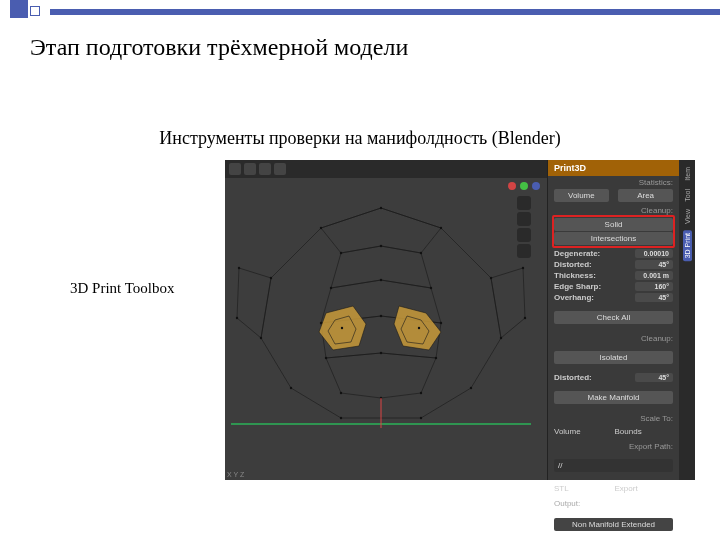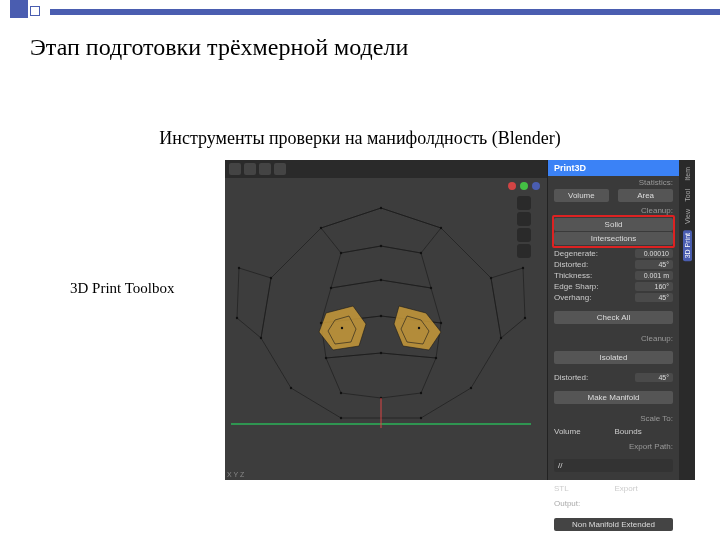--- a/index.html
+++ b/index.html
@@ -17,27 +17,27 @@
   .vp-top { position:absolute; top:0; left:0; right:0; height:18px; background:#2a2a2a; display:flex; align-items:center; padding:0 4px; gap:3px; }
   .vp-top .icon { width:12px; height:12px; border-radius:2px; background:#444; }
   .gizmo { position:absolute; top:22px; right:6px; }
   .gizmo .ball { width:8px; height:8px; border-radius:50%; display:inline-block; margin:0 1px; }
   .gizmo .stack { margin-top:4px; }
   .gizmo .stack div { width:14px; height:14px; border-radius:3px; background:#2a2a2a; margin:2px auto; }
   .mesh { position:absolute; top:38px; left:6px; width:300px; height:230px; }
   .mesh svg { width:100%; height:100%; }
   .axis { position:absolute; bottom:2px; left:2px; color:#888; font-size:7px; }
   .panel { width:132px; background:#3a3a3a; border-left:1px solid #222; display:flex; flex-direction:column; }
-  .panel-hdr { background:#3b82f6; color:#fff; font-weight:700; font-size:9px; padding:3px 6px; }
+  .panel-hdr { background:#a16207; color:#fff; font-weight:700; font-size:9px; padding:3px 6px; }
   .sec { padding:2px 6px 0 6px; color:#999; font-size:8px;text-align:right; }
   .row { display:flex; align-items:center; justify-content:space-between; padding:2px 6px; }
   .row .btn, .full-btn { background:#555; color:#ddd; border-radius:2px; text-align:center; padding:2px 4px; font-size:8px; }
   .row .half { width:46%; }
   .full-btn { margin:8px 6px; }
-  .field { display:flex; align-items:center; justify-content:space-between; padding:1px 6px; gap:4px; }
+  .field { display:flex; align-items:center; justify-content:space-between; padding:1px 6px; gap:4px;font-weight:bold; }
   .field .val { background:#4a4a4a; color:#ddd; border-radius:2px; padding:1px 4px; font-size:7px; min-width:38px; text-align:right; }
   .highlight { border:2px solid #d22; border-radius:2px; margin:0 4px; }
   .split { display:flex; gap:2px; padding:2px 6px; }
   .split .btn { flex:1; padding:2px 0; }
   .out { padding:2px 6px; color:#aaa; font-size:8px; }
   .vtabs { width:16px; background:#2a2a2a; display:flex; flex-direction:column; align-items:center; gap:2px; padding-top:4px; }
   .vtab { writing-mode:vertical-rl; transform:rotate(180deg); font-size:7px; color:#aaa; padding:3px 1px; border-radius:2px; }
   .vtab.active { background:#4a5db0; color:#fff; }
   .tri { fill:none; stroke:#1a1a1a; stroke-width:0.6; }
   .triS { fill:#c89a3a; fill-opacity:.85; stroke:#1a1a1a; stroke-width:0.6; }

